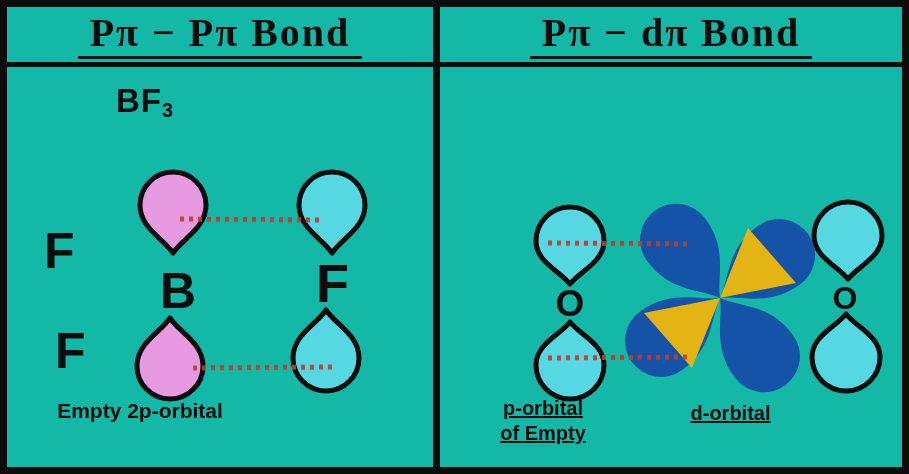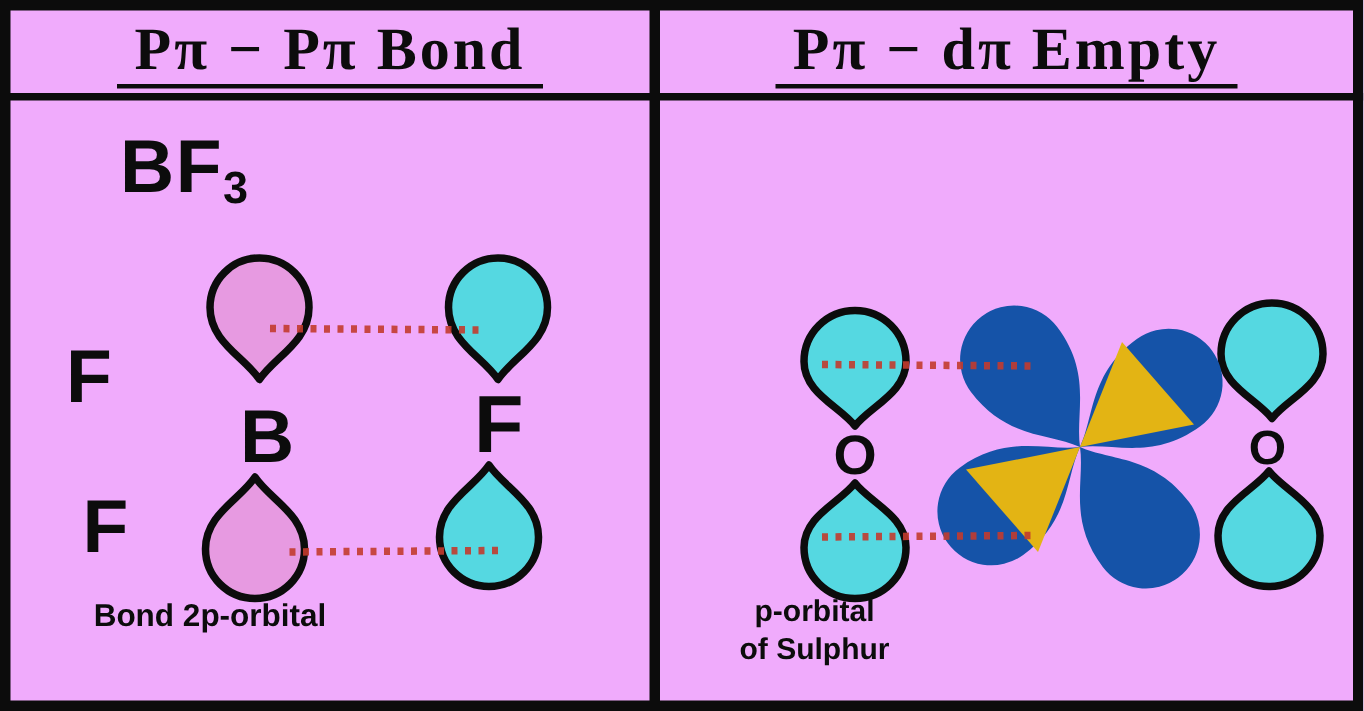--- a/index.html
+++ b/index.html
@@ -1,86 +1,87 @@
 <!DOCTYPE html>
 <html style="--pink: #e79ae1; --cyan: #55d8e1; --blue: #1553a8; --yellow: #e3b414; --red_dotted: #c23b2e; --ink: #0c0c0c;"><head>
 <meta charset="utf-8">
 <style>
   :root{
     --pink:#e79ae1; --cyan:#55d8e1; --blue:#1553a8; --yellow:#e3b414;
     --red_dotted:#c23b2e; --ink:#0c0c0c;
   }
   html,body{margin:0;padding:0;background:#ffffff;}
   .canvas{
-    position:relative; width:909px; height:474px; background:#f0abfc;
+    position:relative; width:909px; height:474px; background:#14b8a6;
     font-family:"Liberation Sans", sans-serif; color:var(--ink); overflow:hidden;
   }
   .frame{position:absolute; inset:0; border:7px solid var(--ink); z-index:50; pointer-events:none;}
   .divider-v{position:absolute; left:433px; top:0; width:7px; height:474px; background:var(--ink); z-index:40;}
   .header-rule{position:absolute; left:0; top:62px; width:909px; height:5px; background:var(--ink); z-index:40;}
 
   .header-cell{
     position:absolute; top:7px; height:55px; display:flex; align-items:center; justify-content:center; z-index:10;
   }
   .header-cell.left{left:7px; width:426px;}
   .header-cell.right{left:440px; width:462px;}
   .header-text{
     font-family:"Liberation Serif", serif; font-weight:bold; font-size:40px; letter-spacing:2px;
     border-bottom:3px solid var(--ink); padding:0 12px 1px 12px; white-space:nowrap; line-height:1.1;
   }
 
   .txt{position:absolute; z-index:10; font-weight:bold; white-space:nowrap;}
-  .formula{font-size:50px; letter-spacing:1px;}
+  .formula{font-size:33px; letter-spacing:1px;margin-left:36px;}
   .formula sub{font-size:0.6em; vertical-align:-0.25em;}
   .atom-f1{left:44px;  top:222px; font-size:50px;}
   .atom-b {left:160px; top:262px; font-size:50px;}
   .atom-f2{left:316px; top:252px; font-size:54px;}
   .atom-f3{left:55px;  top:322px; font-size:50px;}
   .o-left {left:550px; top:283px; width:40px; text-align:center; font-size:37px;}
   .o-right{left:828px; top:280px; width:34px; text-align:center; font-size:32px;}
 
   .caption{position:absolute; z-index:10; font-weight:bold; text-align:center; font-size:20px; line-height:25px;}
   .cap-empty{left:35px;  top:398px; width:210px; font-size:21px;}
   .cap-p   {left:472px; top:396px; width:142px;}
   .cap-d   {left:648px; top:401px; width:165px;}
-  .caption span{display:block;}
+  .caption span{display:block;text-decoration:underline;}
 
   svg.art{position:absolute; left:0; top:0; z-index:5;}
   .pink  {fill:var(--pink);  stroke:var(--ink); stroke-width:5; stroke-linejoin:round;}
   .cyanL {fill:var(--cyan);  stroke:var(--ink); stroke-width:5; stroke-linejoin:round;}
   .blueL {fill:var(--blue);  stroke:none;}
   .yellowW{fill:var(--yellow); stroke:none;}
   .dots  {stroke:var(--red_dotted); stroke-width:5; stroke-dasharray:4 5; fill:none; opacity:.9;}
 </style>
 </head>
 <body>
 
 <div class="canvas">
 
   <div class="header-cell left">
     <span class="header-text">Pπ − Pπ Bond</span>
   </div>
   <div class="header-cell right">
-    <span class="header-text">Pπ − dπ Empty</span>
+    <span class="header-text">Pπ − dπ Bond</span>
   </div>
 
   <div class="txt formula" style="left:80px; top:82px;"><span>BF</span><sub>3</sub></div>
   <div class="txt atom-f1">F</div>
   <div class="txt atom-b">B</div>
   <div class="txt atom-f2">F</div>
   <div class="txt atom-f3">F</div>
-  <div class="caption cap-empty">Bond 2p-orbital</div>
+  <div class="caption cap-empty">Empty 2p-orbital</div>
 
   <div class="txt o-left">O</div>
   <div class="txt o-right">O</div>
   <div class="caption cap-p">
     <span>p-orbital</span>
-    <span>of Sulphur</span>
+    <span>of Empty</span>
   </div>
   <div class="caption cap-d">
+    <span>d-orbital</span>
   </div>
 
   <svg class="art" width="909" height="474" viewBox="0 0 909 474">
     <defs>
       <path id="lobeM" d="M0 0 C-10 -15 -33 -25 -33 -48 A33 33 0 1 1 33 -48 C33 -25 10 -15 0 0 Z"></path>
       <path id="lobeS" d="M0 0 C-10 -13 -34 -22 -34 -43 A34 34 0 1 1 34 -43 C34 -22 10 -13 0 0 Z"></path>
       <path id="lobeD" d="M0 0 C-11 -20 -36 -34 -36 -73 A36 36 0 1 1 36 -73 C36 -34 11 -20 0 0 Z"></path>
     </defs>
 
     <use href="#lobeM" class="pink" transform="translate(173,253)"></use>

